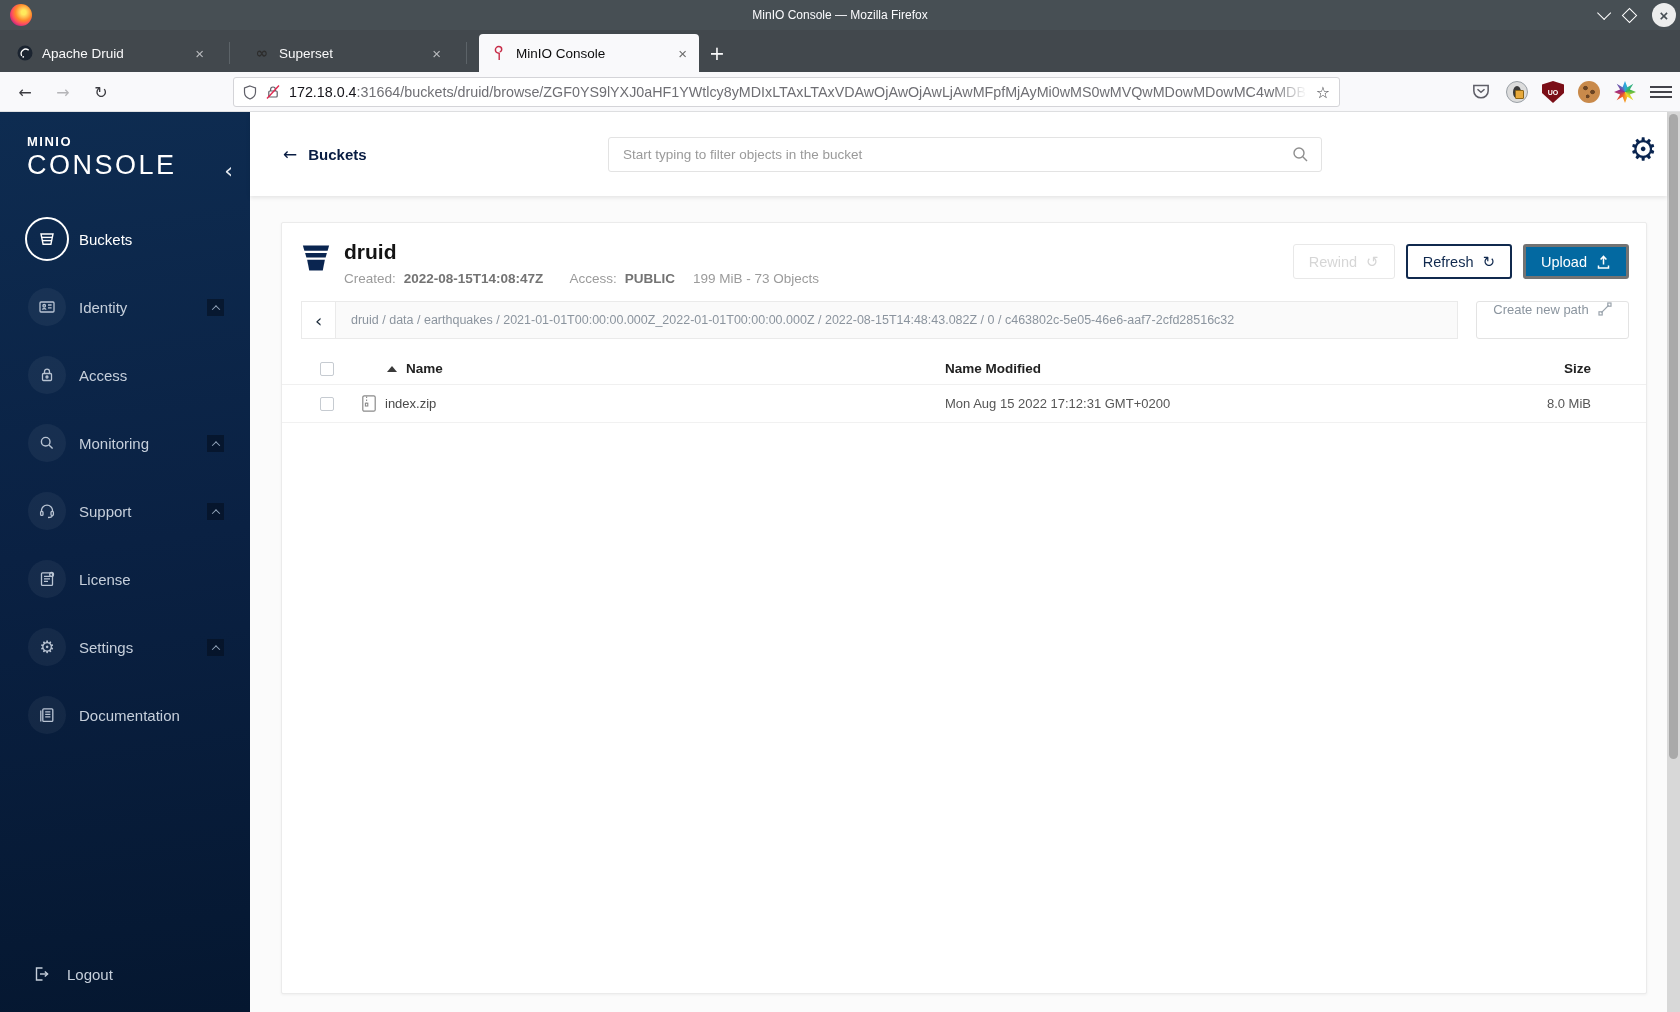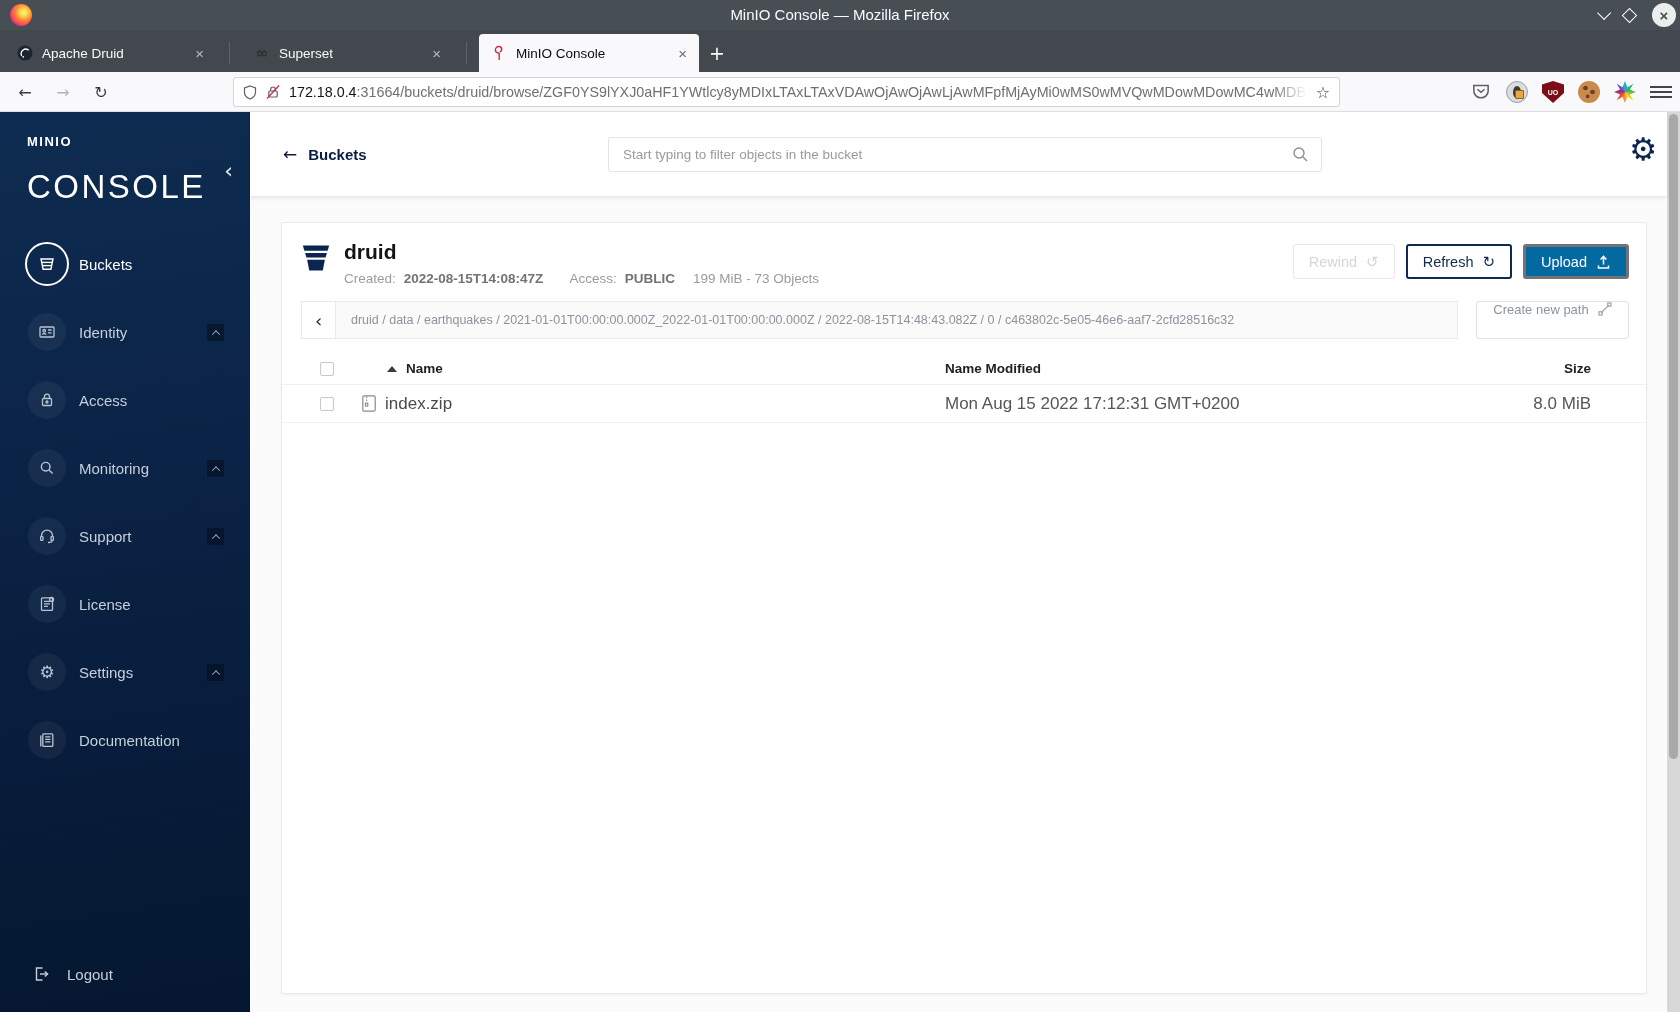--- a/index.html
+++ b/index.html
@@ -9,21 +9,21 @@
     font-family:"Liberation Sans", sans-serif;
     background:#fbfbfb;
   }
   .glyph { font-family:"DejaVu Sans", sans-serif; }
 
   
   .titlebar { height:30px; background:#474f54; position:relative; }
   .ff-logo { position:absolute; left:10px; top:4px; width:22px; height:22px; border-radius:50%;
     background:radial-gradient(circle at 62% 38%, #ffe95c 0 12%, #ffbd4f 26%, #ff8a2a 42%, #ff4f5e 60%, #c3257f 78%, #8a1a6a 92%); }
   .win-title { position:absolute; left:0; right:0; top:0; height:30px; line-height:30px;
-    text-align:center; color:#fbfbfe; font-size:15px; }
+    text-align:center; color:#fbfbfe; font-size:12px; }
   .win-controls { position:absolute; right:4px; top:0; height:30px; display:flex; align-items:center; gap:17px; }
   .ctl-min { width:10px; height:10px; border-right:1.6px solid #fff; border-bottom:1.6px solid #fff;
     transform:rotate(45deg) translateY(-3px); }
   .ctl-max { width:11px; height:11px; border:1.6px solid #fff; transform:rotate(45deg); }
   .ctl-close { width:24px; height:24px; border-radius:50%; background:#eceded; color:#474f54;
     display:flex; align-items:center; justify-content:center; font-size:15px; font-weight:bold; }
 
   
   .tabbar { height:42px; background:#42484d; display:flex; align-items:flex-end; padding-left:5px; }
   .tab { height:38px; display:flex; align-items:center; padding:0 10px 0 12px; font-size:13.5px;
@@ -71,21 +71,21 @@
   .menu-ic i { display:block; height:2px; background:#43434a; }
 
   
   .app { display:flex; height:900px; }
 
   
   .sidebar { width:250px; flex:0 0 250px; position:relative; color:#c6cfdb;
     background:linear-gradient(172deg, #0e2c51 0%, #0a2143 48%, #051730 100%); }
   .logo { padding:22px 0 0 27px; color:#fff; }
   .logo-small { font-size:13px; font-weight:bold; letter-spacing:1.5px; }
-  .logo-large { font-size:33px; font-weight:300; letter-spacing:2.5px; margin-top:19px; }
+  .logo-large { font-size:27px; font-weight:300; letter-spacing:2.5px; margin-top:1px; }
   .collapse-btn { position:absolute; right:17px; top:48px; font-size:22px; color:#e4e9ef; line-height:1; }
   .snav { margin-top:24px; }
   .snav-item { height:68px; display:flex; align-items:center; padding-left:28px; position:relative;
     font-size:15px; color:#c6cfdb; }
   .icon-circle { width:38px; height:38px; border-radius:50%; background:rgba(255,255,255,.05);
     display:flex; align-items:center; justify-content:center; margin-right:13px; color:#b9c4d3; flex:0 0 auto; }
   .snav-item.active .icon-circle { width:44px; height:44px; border:2px solid #fff; background:transparent;
     color:#fff; margin-left:-3px; margin-right:10px; }
   .snav-item.active { color:#fff; }
   .chev-up { position:absolute; right:26px; top:26px; width:17px; height:17px; background:rgba(3,12,28,.55);
@@ -135,21 +135,21 @@
     justify-content:center; color:#1c2b3a; font-size:18px; flex:0 0 auto; }
   .bc-path { flex:1; display:flex; align-items:center; background:#fafafa; padding:0 15px; font-size:12.5px;
     color:#8b949e; white-space:nowrap; overflow:hidden; }
   .btn-createpath { width:153px; height:38px; border:1px solid #e3e3e3; border-radius:3px; background:#fff;
     color:#8b959f; font-size:13px; display:flex; align-items:flex-start; justify-content:center; gap:9px; flex:0 0 auto; }
 
   .obj-table { margin-top:14px; }
   .trow { display:grid; grid-template-columns:14px 611px 450px 1fr; align-items:center;
     padding:0 55px 0 38px; }
   .thead { height:32px; border-bottom:1px solid #f0f0f0; font-size:13.5px; color:#222; font-weight:bold; }
-  .tdata { height:38px; border-bottom:1px solid #f1f1f1; font-size:17px; color:#565656; }
+  .tdata { height:38px; border-bottom:1px solid #f1f1f1; font-size:13px; color:#565656; }
   .cb { width:14px; height:14px; border:1px solid #c6cbd1; border-radius:2px; background:#fff; }
   .name-cell { display:flex; align-items:center; }
   .thead .name-cell { margin-left:53px; }
   .tdata .name-cell { margin-left:28px; color:#4a4a4a; }
   .sort-asc { width:0; height:0; border-left:5px solid transparent; border-right:5px solid transparent;
     border-bottom:6px solid #3a3a3a; margin-right:9px; }
   .zip-ic { margin-right:9px; }
   .size-cell { text-align:right; }
 
   

